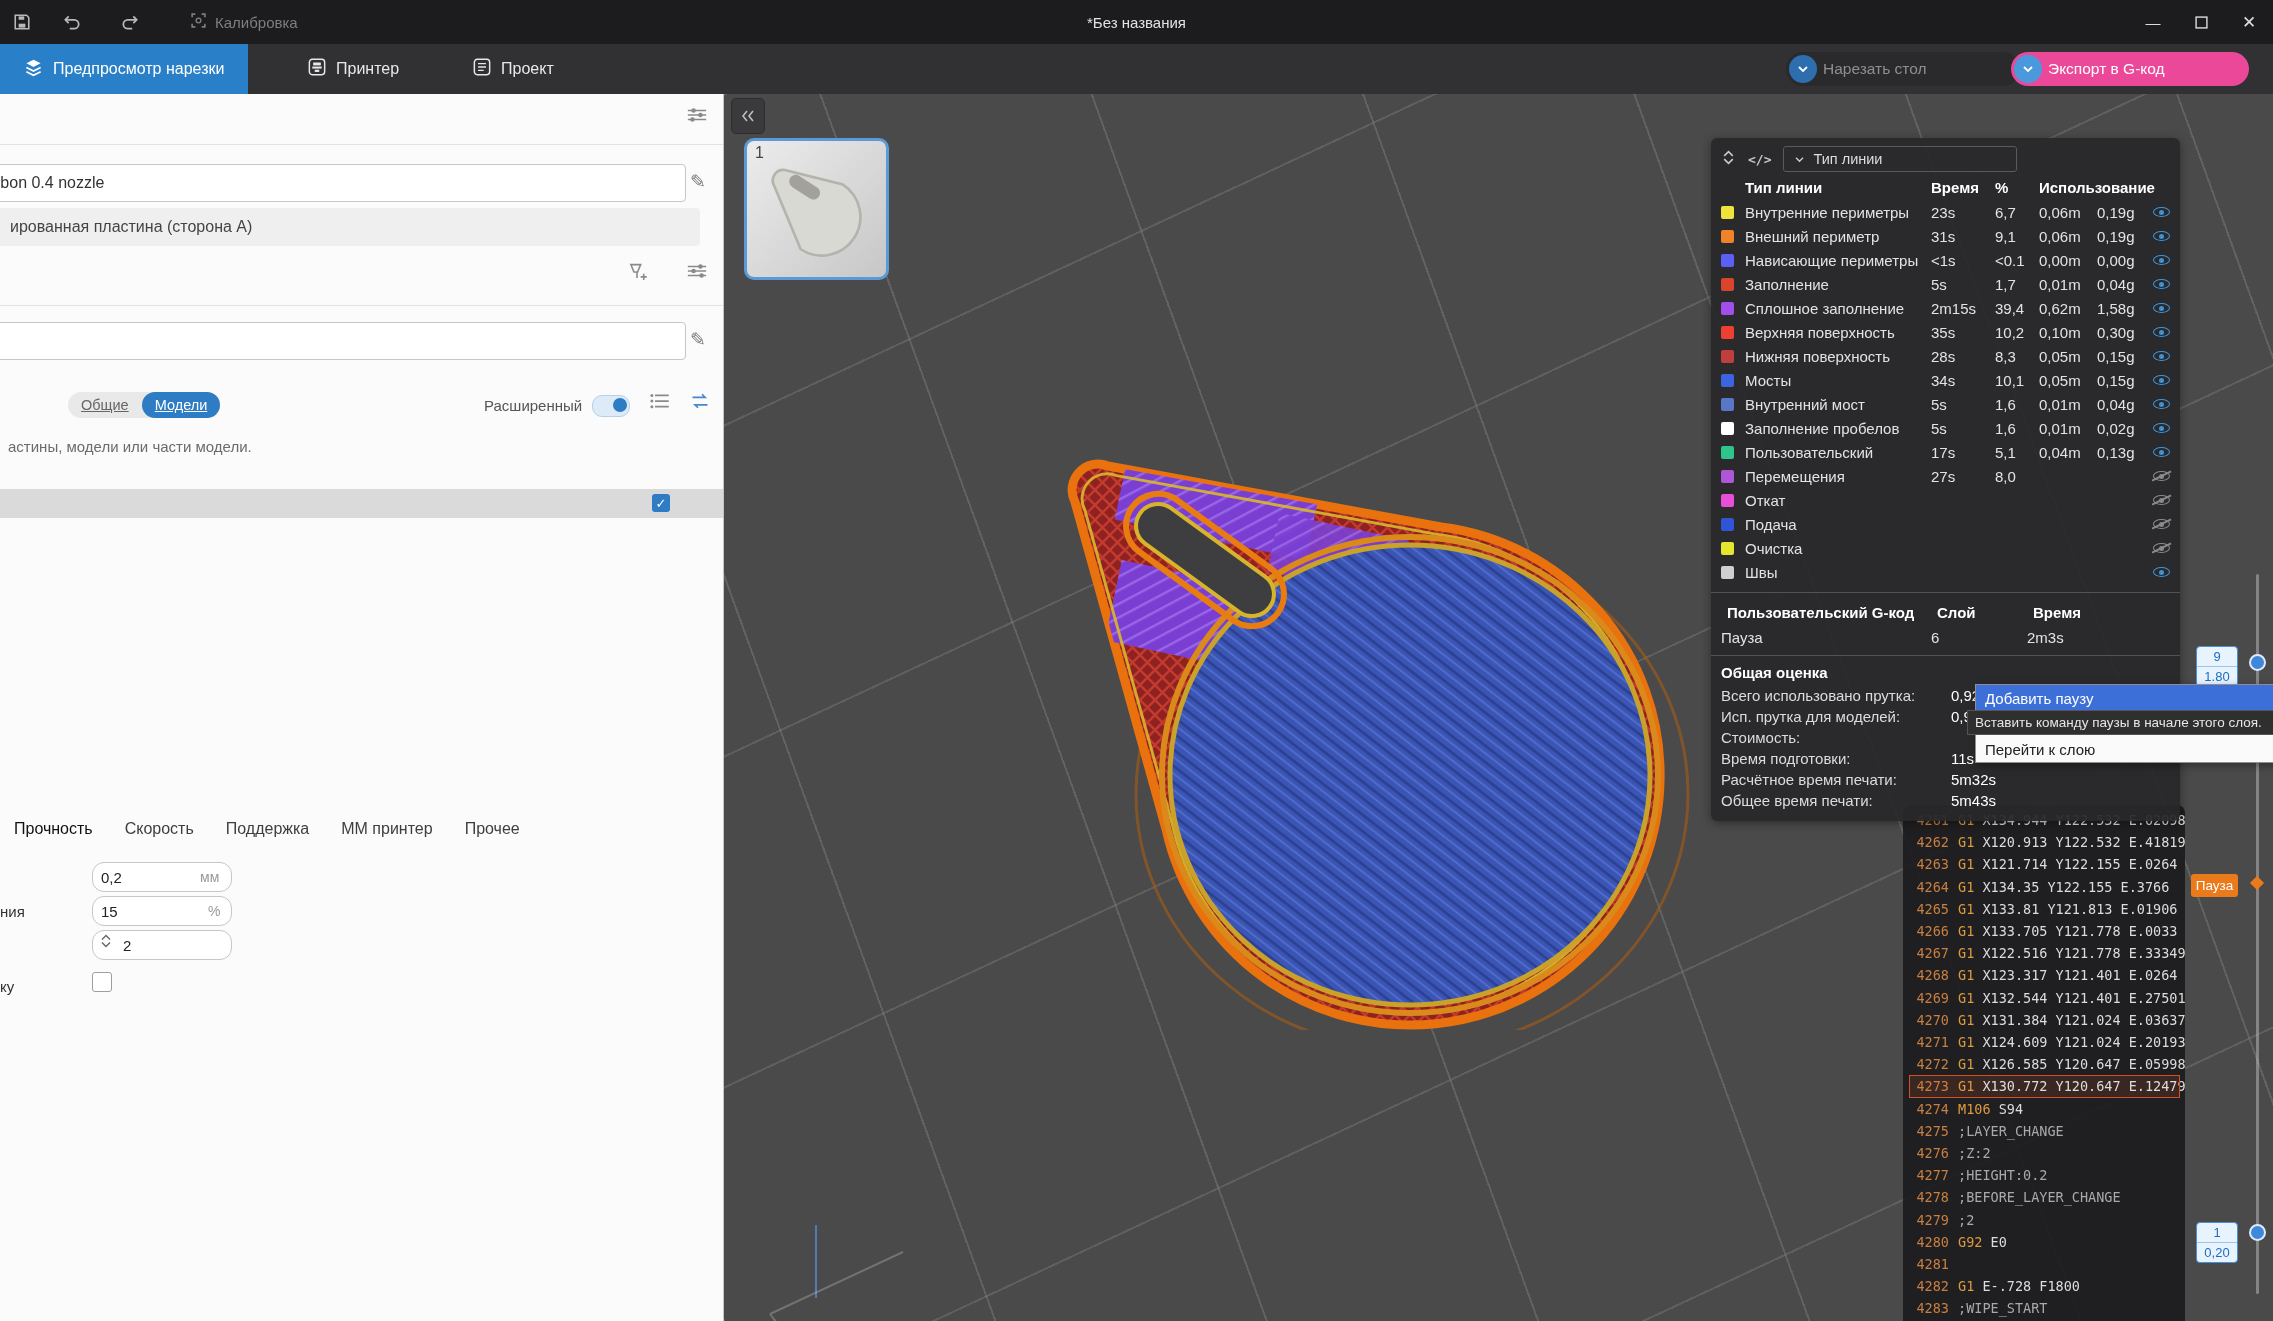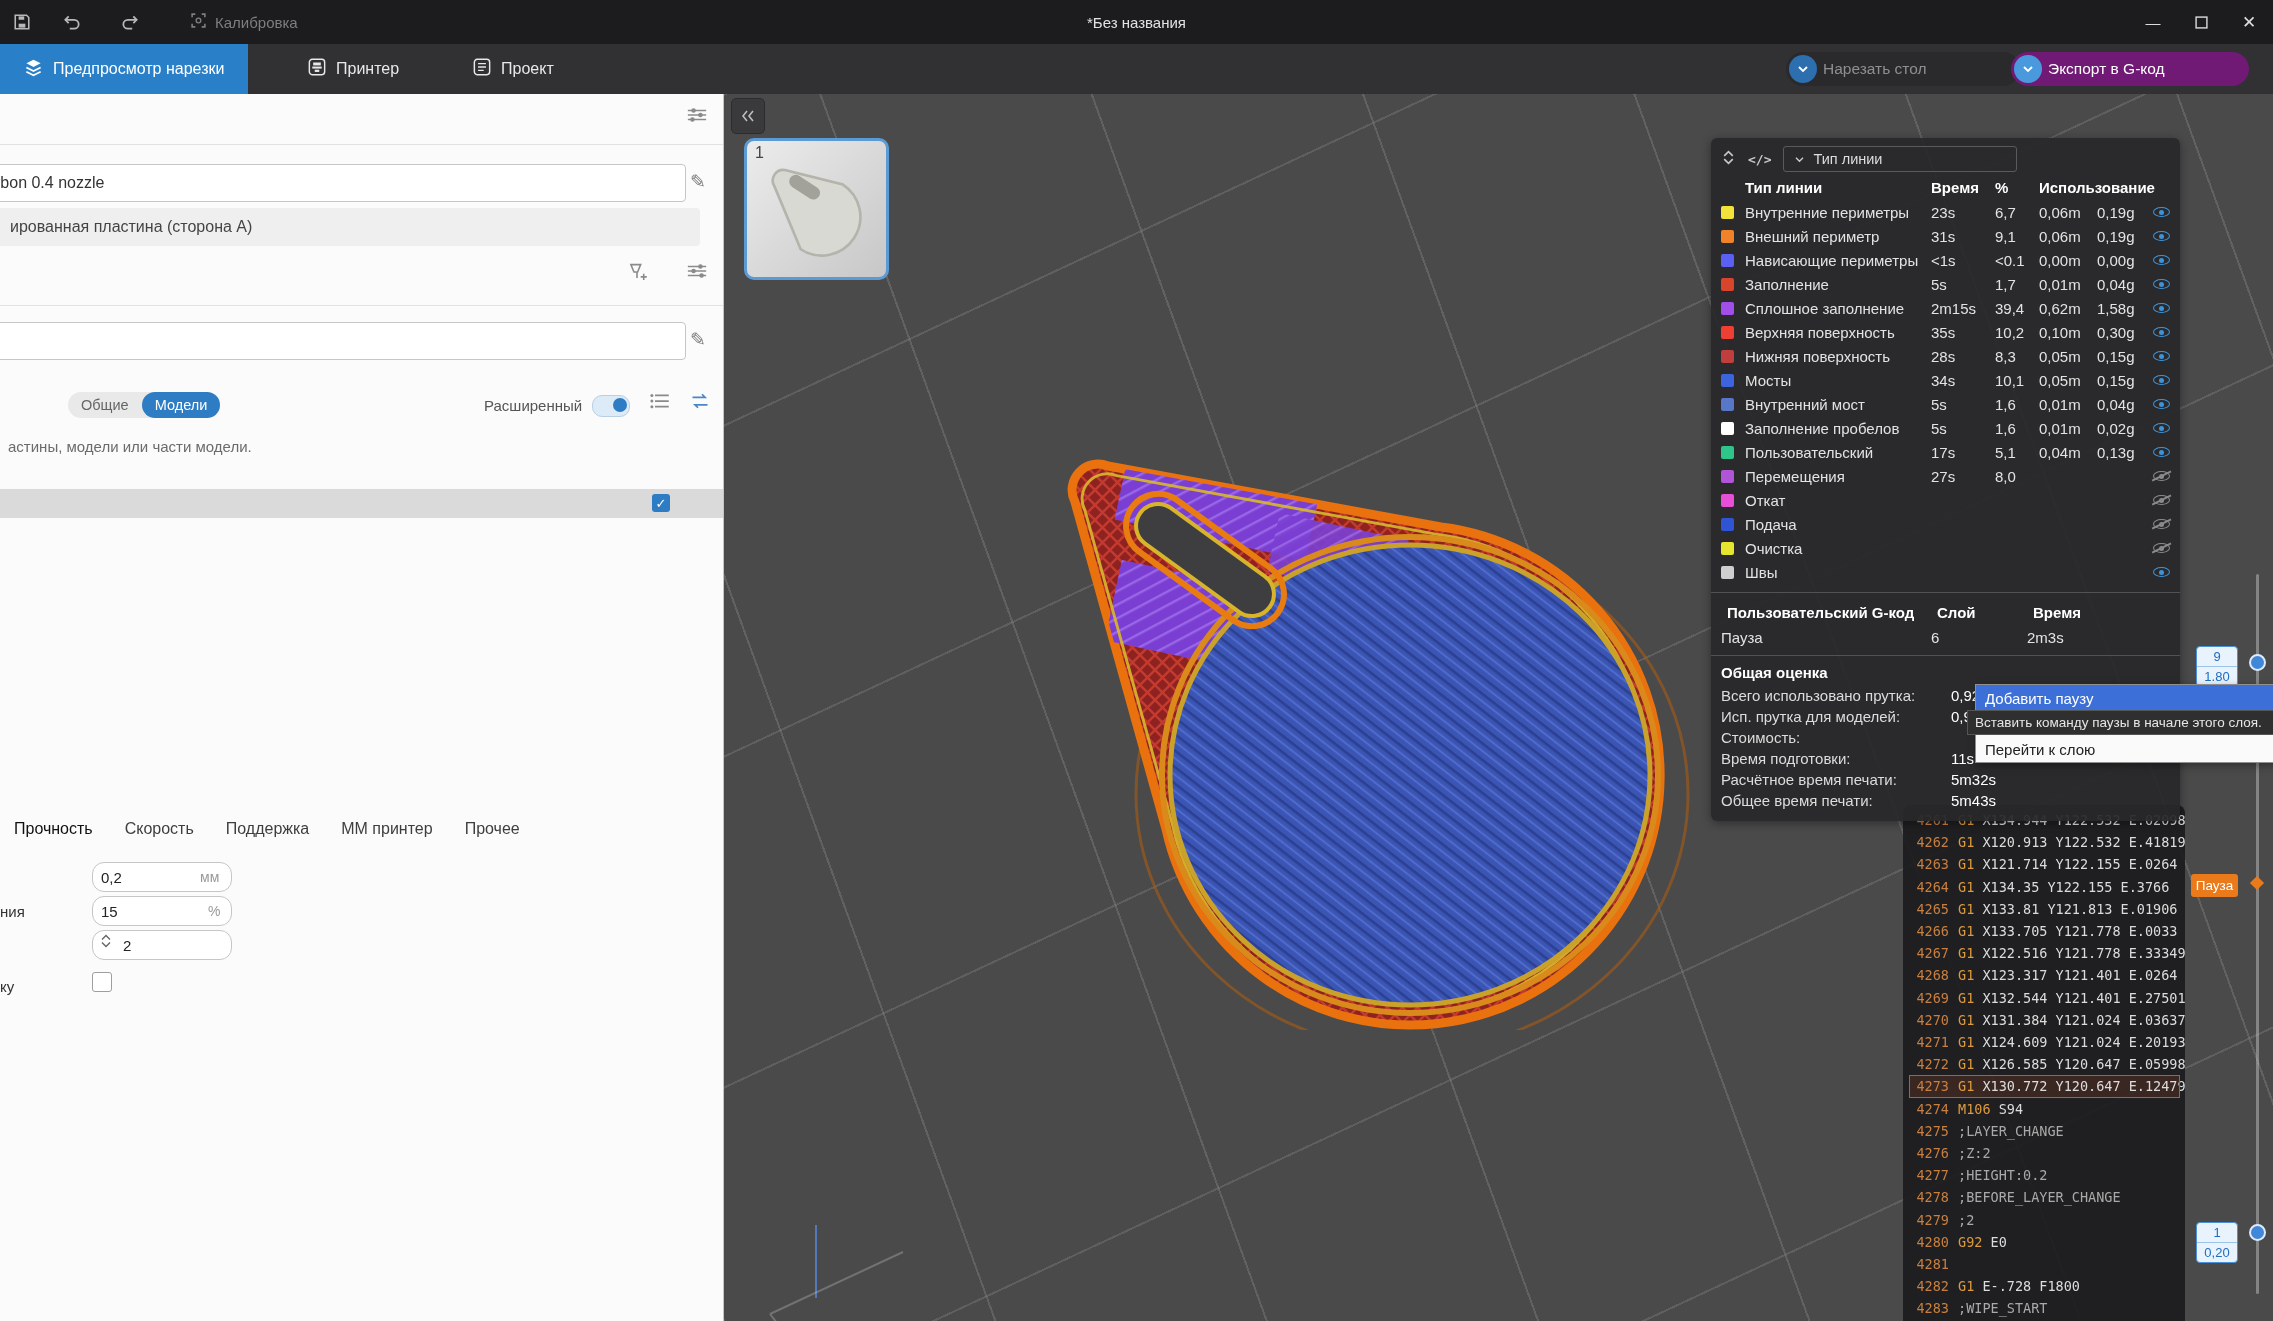--- a/index.html
+++ b/index.html
@@ -15,31 +15,31 @@
   .winbtn.close{font-size:17px;}
 
   
   .tabbar{position:absolute;left:0;top:44px;width:100%;height:50px;background:#313133;z-index:29;}
   .main-tab{position:absolute;top:0;height:50px;display:flex;align-items:center;gap:10px;color:#e8e8e8;font-size:16px;padding:0 24px;}
   .main-tab.active{background:#2a80c8;color:#fff;}
   .pill-btn{position:absolute;top:8px;height:34px;border-radius:17px;display:flex;align-items:center;gap:6px;padding-right:16px;}
   .pill-circle{width:28px;height:28px;border-radius:50%;margin-left:3px;display:flex;align-items:center;justify-content:center;color:#fff;}
   .slice-btn{background:#2a2a2c;}
   .slice-btn .lbl{color:#8f8f8f;font-size:15.5px;}
-  .export-btn{background:#701a75;}
+  .export-btn{background:#ec4899;}
   .export-btn .lbl{color:#fff;font-size:15.5px;}
 
   
   .sidebar{position:absolute;left:0;top:94px;width:723px;bottom:0;background:#fbfbfb;border-right:1px solid #c4c4c4;z-index:10;}
   .sb-divider{position:absolute;left:0;width:723px;height:1px;background:#e2e2e2;}
   .sb-input{position:absolute;background:#fff;border:1px solid #c6c6c6;border-radius:4px;font-size:16px;color:#333;padding:0 10px;box-sizing:border-box;font-family:"Liberation Sans",sans-serif;}
   .sb-field-gray{position:absolute;background:#efefef;border-radius:4px;font-size:16px;color:#444;display:flex;align-items:center;box-sizing:border-box;}
   .pencil{position:absolute;color:#7a7a7a;font-size:19px;}
   .seg{position:absolute;height:26px;background:#e9e9e9;border-radius:13px;display:flex;align-items:center;}
-  .seg .opt{padding:0 13px;font-size:14.5px;color:#666;height:26px;display:flex;align-items:center;border-radius:13px;}
+  .seg .opt{padding:0 13px;font-size:14.5px;color:#666;height:26px;display:flex;align-items:center;border-radius:13px;text-decoration:underline;}
   .seg .opt.sel{background:#2e7cc3;color:#fff;}
   .adv-label{position:absolute;font-size:15px;color:#555;}
   .toggle{position:absolute;width:36px;height:20px;border-radius:10px;background:#ddeaf7;border:1px solid #b9cfe4;}
   .toggle .knob{position:absolute;right:2px;top:2px;width:14px;height:14px;border-radius:50%;background:#2e7cc3;}
   .hint{position:absolute;font-size:15px;color:#6b6b6b;}
   .graybar{position:absolute;left:0;width:723px;height:29px;background:#dadada;}
   .bluecheck{position:absolute;width:18px;height:18px;background:#2e7cc3;border-radius:3px;color:#fff;font-size:13px;display:flex;align-items:center;justify-content:center;}
   .whitecheck{position:absolute;width:18px;height:18px;background:#fff;border:1px solid #9e9e9e;border-radius:3px;}
   .sb-tabs{position:absolute;left:14px;display:flex;gap:32px;font-size:16px;color:#3e3e3e;}
   .sb-tabs span{cursor:default;}

